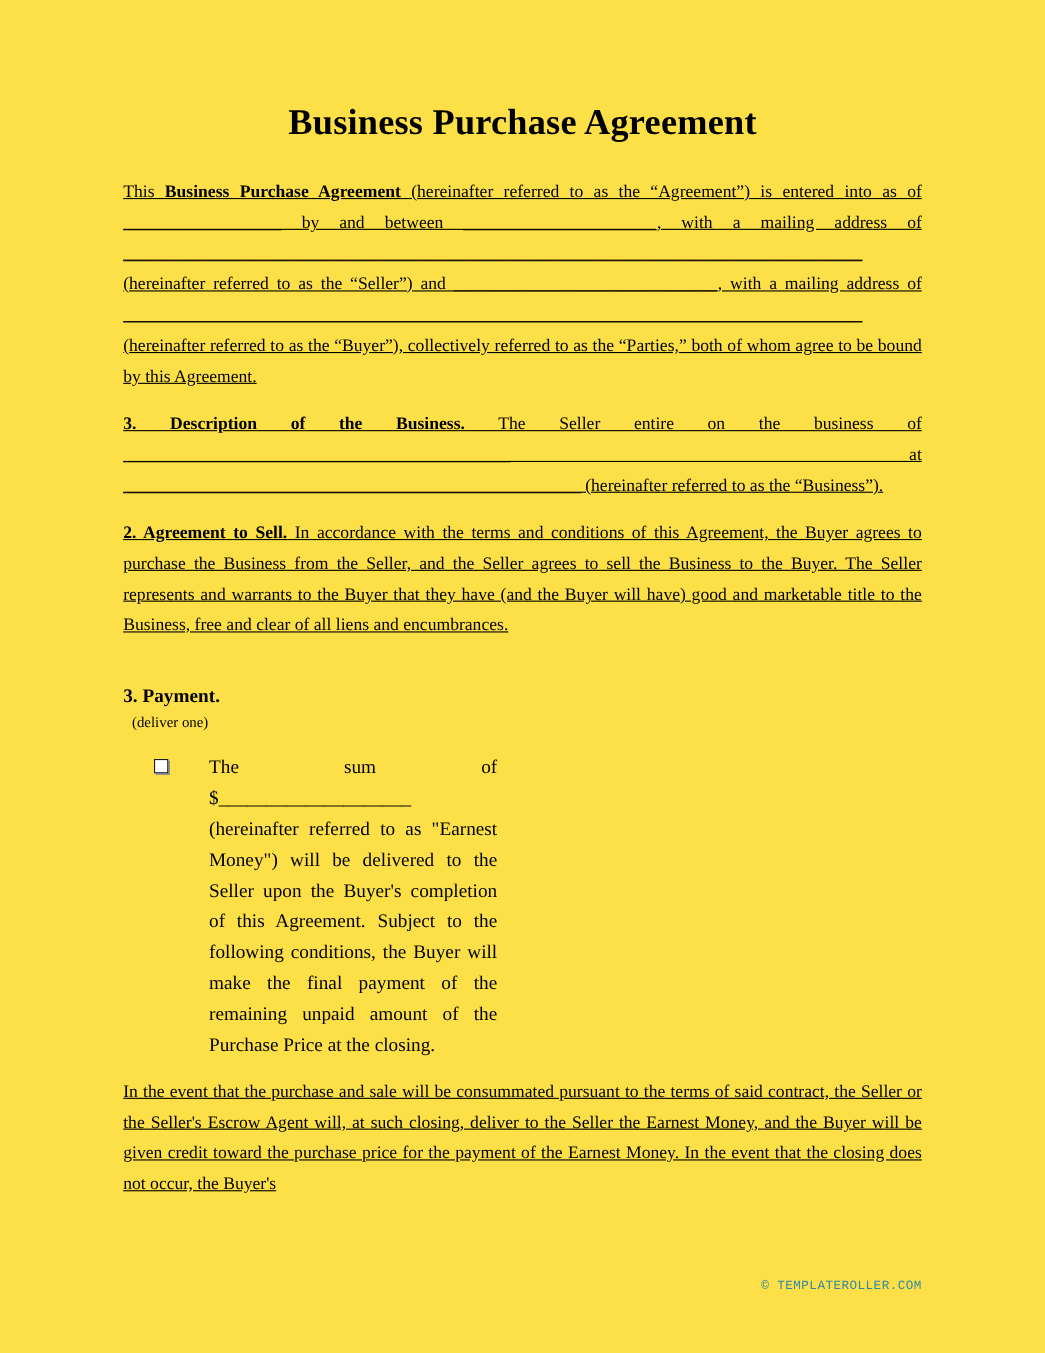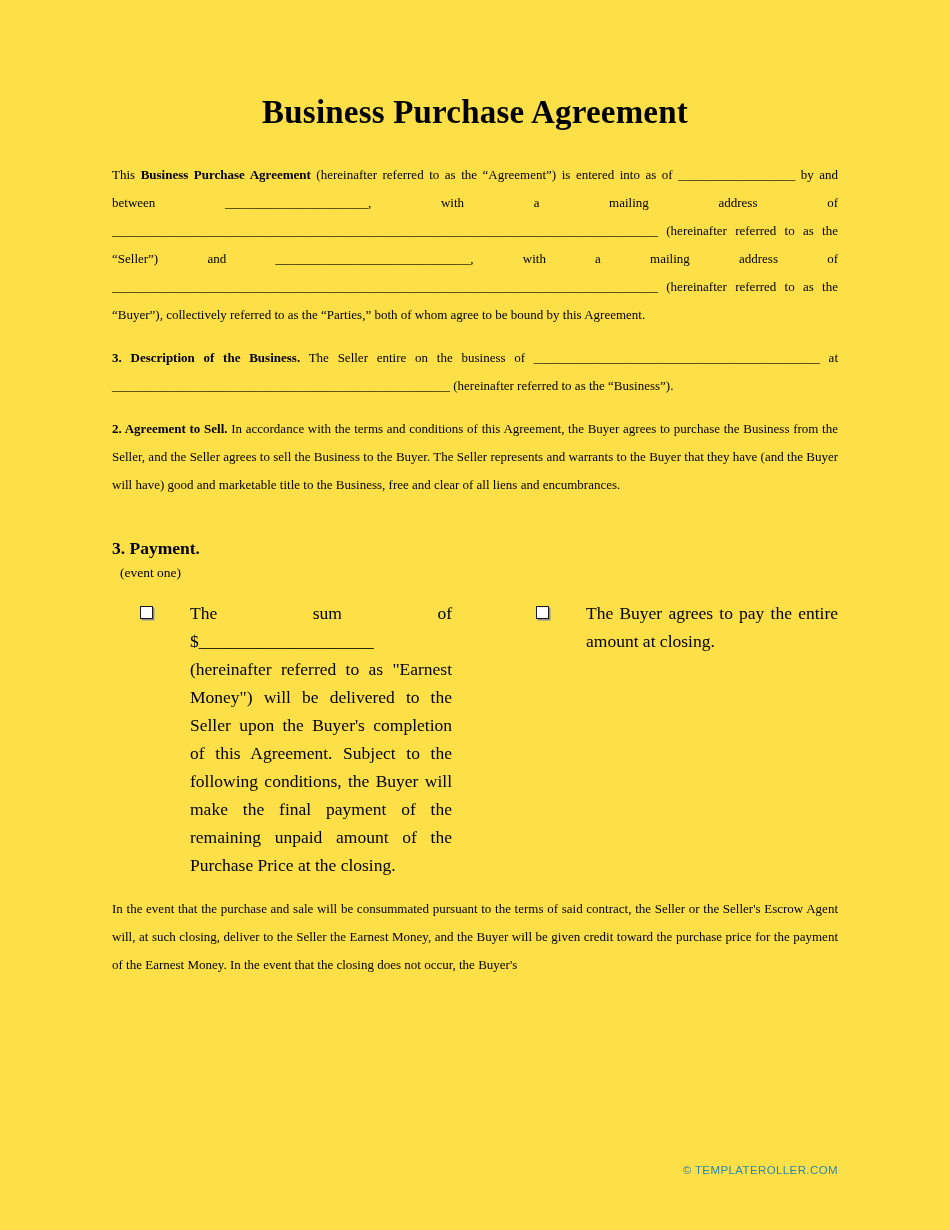--- a/index.html
+++ b/index.html
@@ -16,26 +16,27 @@
   }
   .title {
     font-family: "Liberation Serif", serif;
     font-size: 33px;
     font-weight: 700;
     text-align: center;
     margin-bottom: 30px;
     letter-spacing: 0.2px;
   }
   .para {
-    font-size: 13px;
+    font-size: 16px;
     line-height: 28px;
     text-align: justify;
     margin-bottom: 15px;
     overflow-wrap: break-word;
     word-wrap: break-word;
+    text-decoration: underline;
   }
   .bold { font-weight: 700; }
   .section3-head { margin-top: 36px; }
   .section3-heading {
     font-size: 17.5px;
     font-weight: 700;
     line-height: 26px;
   }
   .select-note {
     font-size: 13.5px;
@@ -67,21 +68,21 @@
     font-size: 17.5px;
     line-height: 28px;
     text-align: justify;
     overflow-wrap: break-word;
   }
   .closing { margin-top: 16px; }
   .footer {
     position: absolute;
     right: 112px;
     bottom: 54px;
-    font-family: Liberation Sans, sans-serif;
+    font-family: Liberation Mono, monospace;
     font-size: 11.5px;
     letter-spacing: 0.4px;
   }
   .footer-link {
     color: #2E86AB;
     text-decoration: none;
     cursor: pointer;
   }
 </style>
 </head>
@@ -92,31 +93,27 @@
   <h1 class="title">Business Purchase Agreement</h1>
 
   <p class="para"><span>This </span><span class="bold">Business Purchase Agreement</span><span> (hereinafter referred to as the “Agreement”) is entered into as of __________________ by and between ______________________, with a mailing address of ____________________________________________________________________________________ (hereinafter referred to as the “Seller”) and ______________________________, with a mailing address of ____________________________________________________________________________________ (hereinafter referred to as the “Buyer”), collectively referred to as the “Parties,” both of whom agree to be bound by this Agreement.</span></p>
 
   <p class="para"><span class="bold">3. Description of the Business.</span><span> The Seller entire on the business of ____________________________________________ at ____________________________________________________ (hereinafter referred to as the “Business”).</span></p>
 
   <p class="para"><span class="bold">2. Agreement to Sell.</span><span> In accordance with the terms and conditions of this Agreement, the Buyer agrees to purchase the Business from the Seller, and the Seller agrees to sell the Business to the Buyer. The Seller represents and warrants to the Buyer that they have (and the Buyer will have) good and marketable title to the Business, free and clear of all liens and encumbrances.</span></p>
 
   <div class="section3-head">
     <div class="section3-heading">3. Payment.</div>
-    <div class="select-note">(event one)</div>
+    <div class="select-note">(deliver one)</div>
   </div>
 
   <div class="options">
     <div class="option option-a">
       <span class="checkbox"></span>
       <span class="option-text">The sum of $____________________ (hereinafter referred to as "Earnest Money") will be delivered to the Seller upon the Buyer's completion of this Agreement. Subject to the following conditions, the Buyer will make the final payment of the remaining unpaid amount of the Purchase Price at the closing.</span>
-    </div>
-    <div class="option option-b">
-      <span class="checkbox"></span>
-      <span class="option-text">The Buyer agrees to pay the entire amount at closing.</span>
     </div>
   </div>
 
   <p class="para closing">In the event that the purchase and sale will be consummated pursuant to the terms of said contract, the Seller or the Seller's Escrow Agent will, at such closing, deliver to the Seller the Earnest Money, and the Buyer will be given credit toward the purchase price for the payment of the Earnest Money. In the event that the closing does not occur, the Buyer's</p>
 
   <div class="footer">
     <a class="footer-link">© TEMPLATEROLLER.COM</a>
   </div>
 
 </div>

